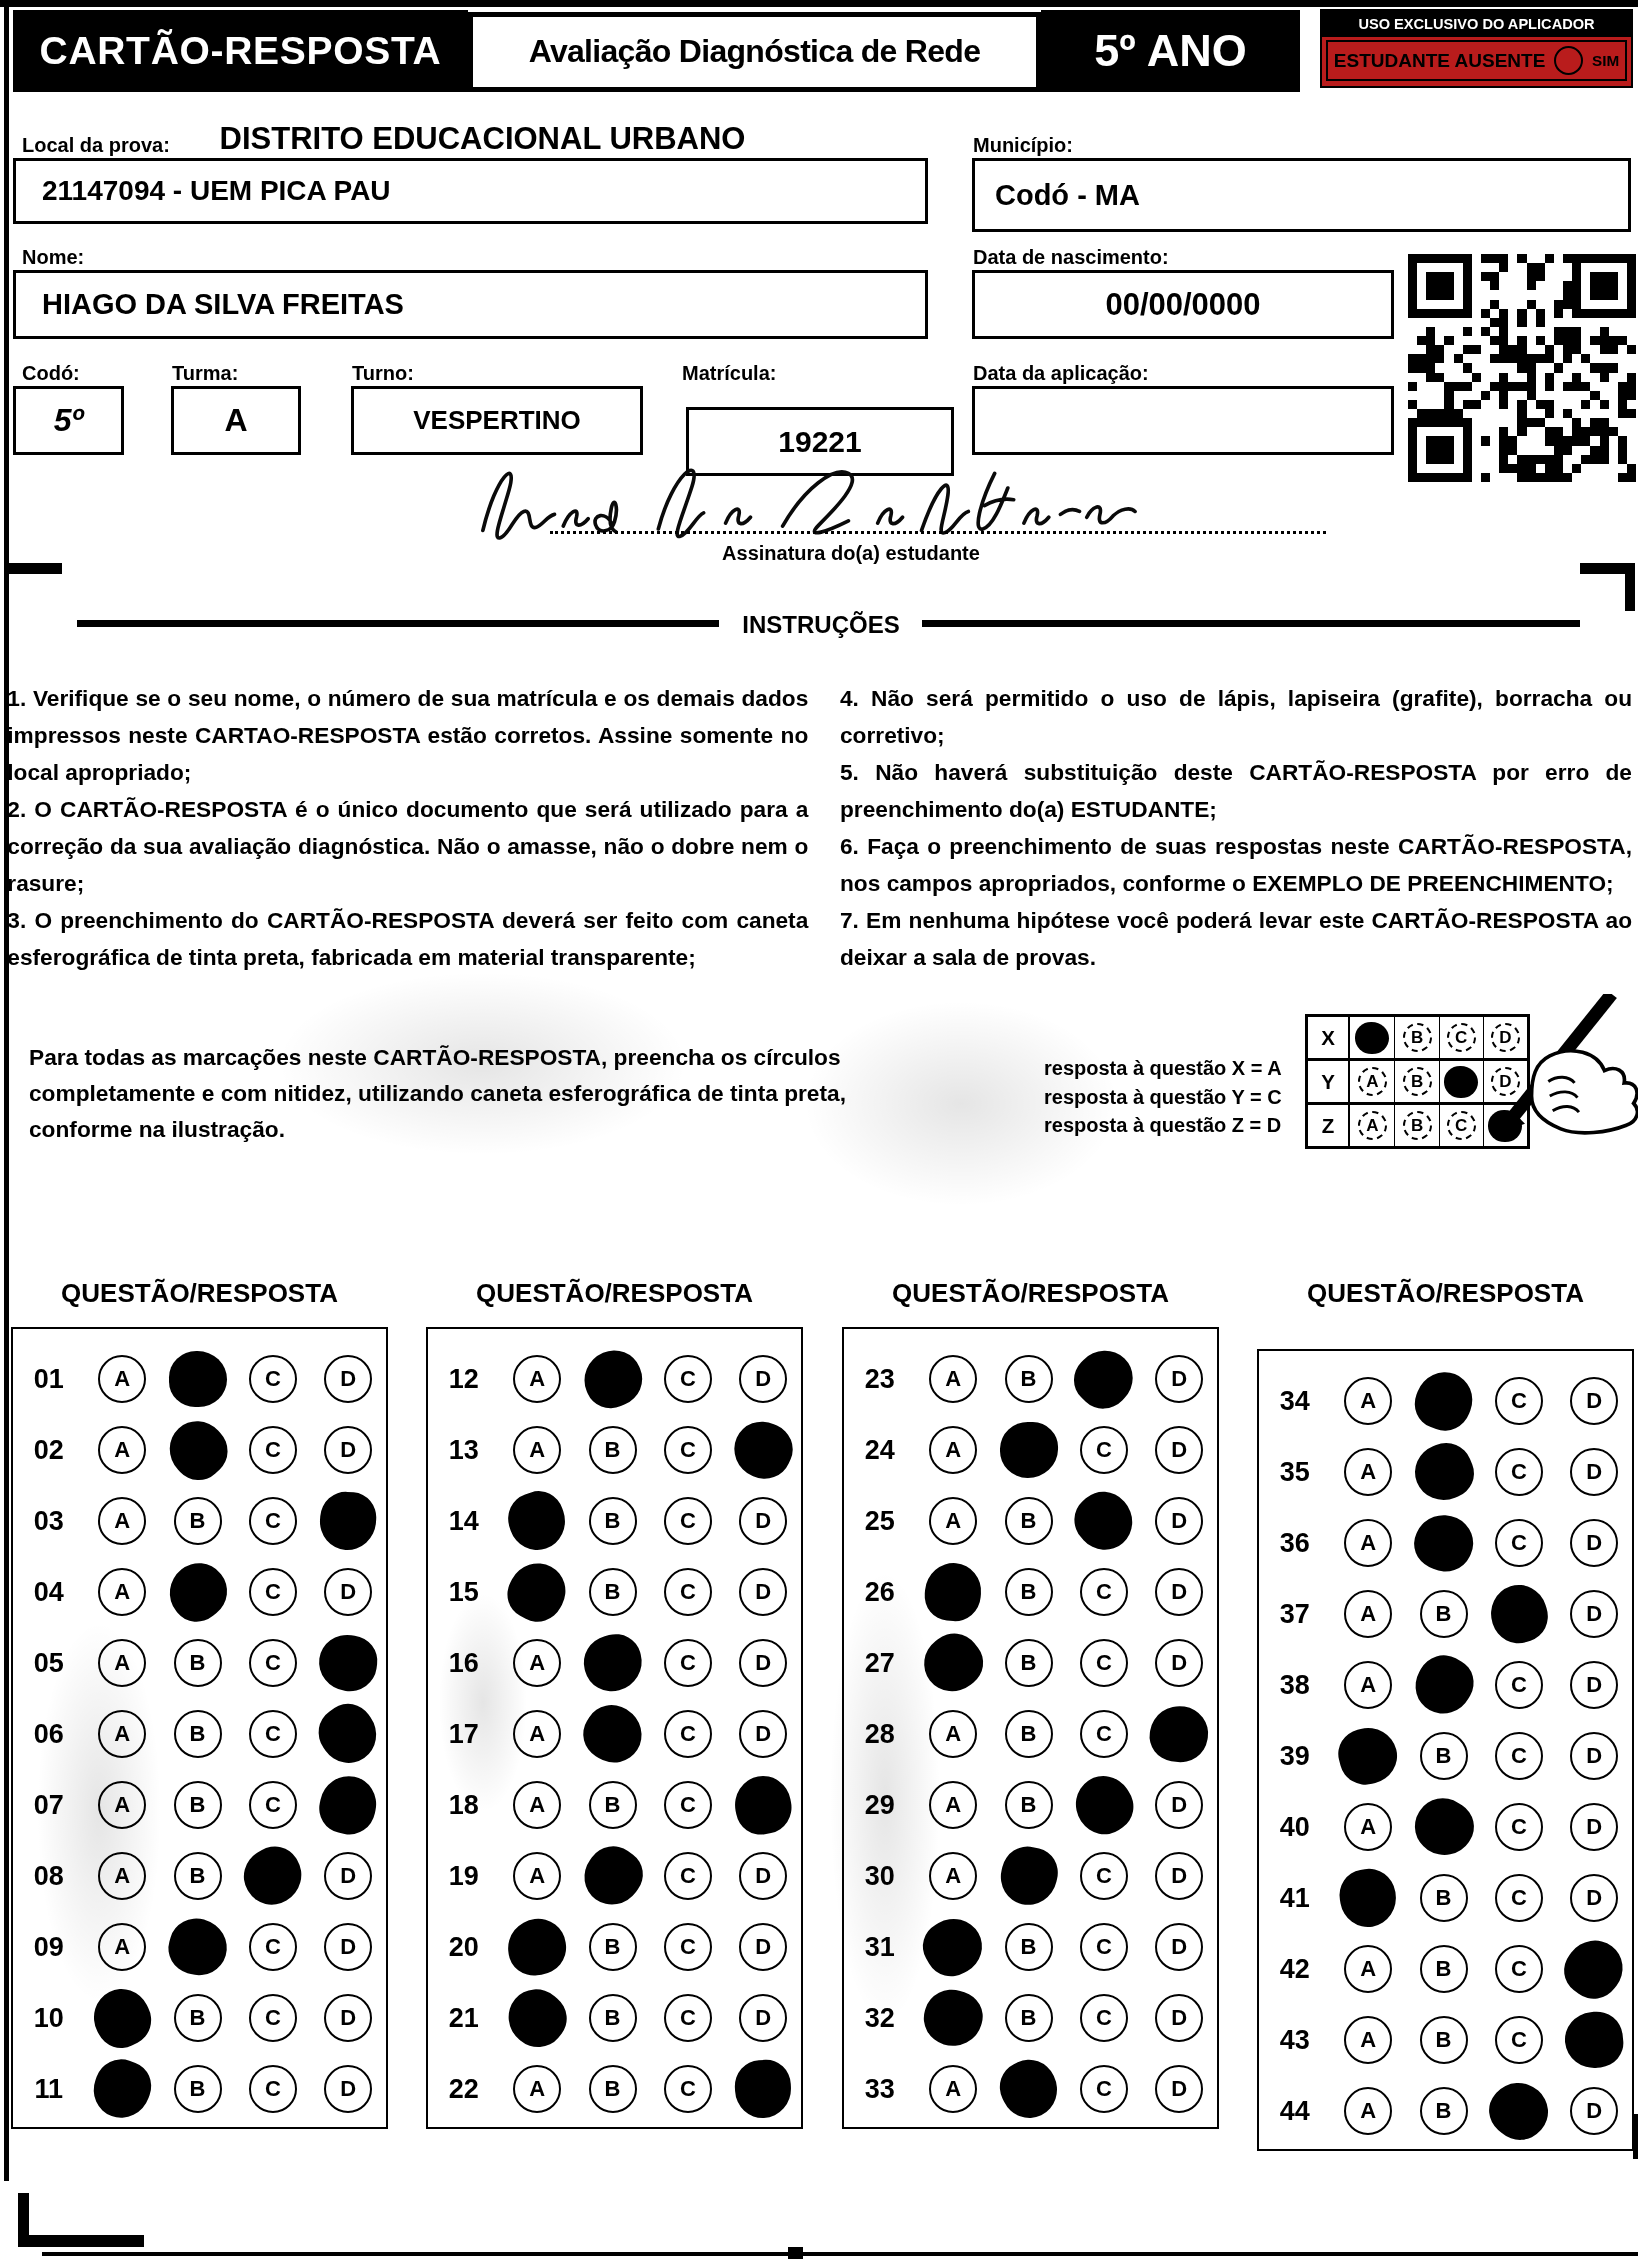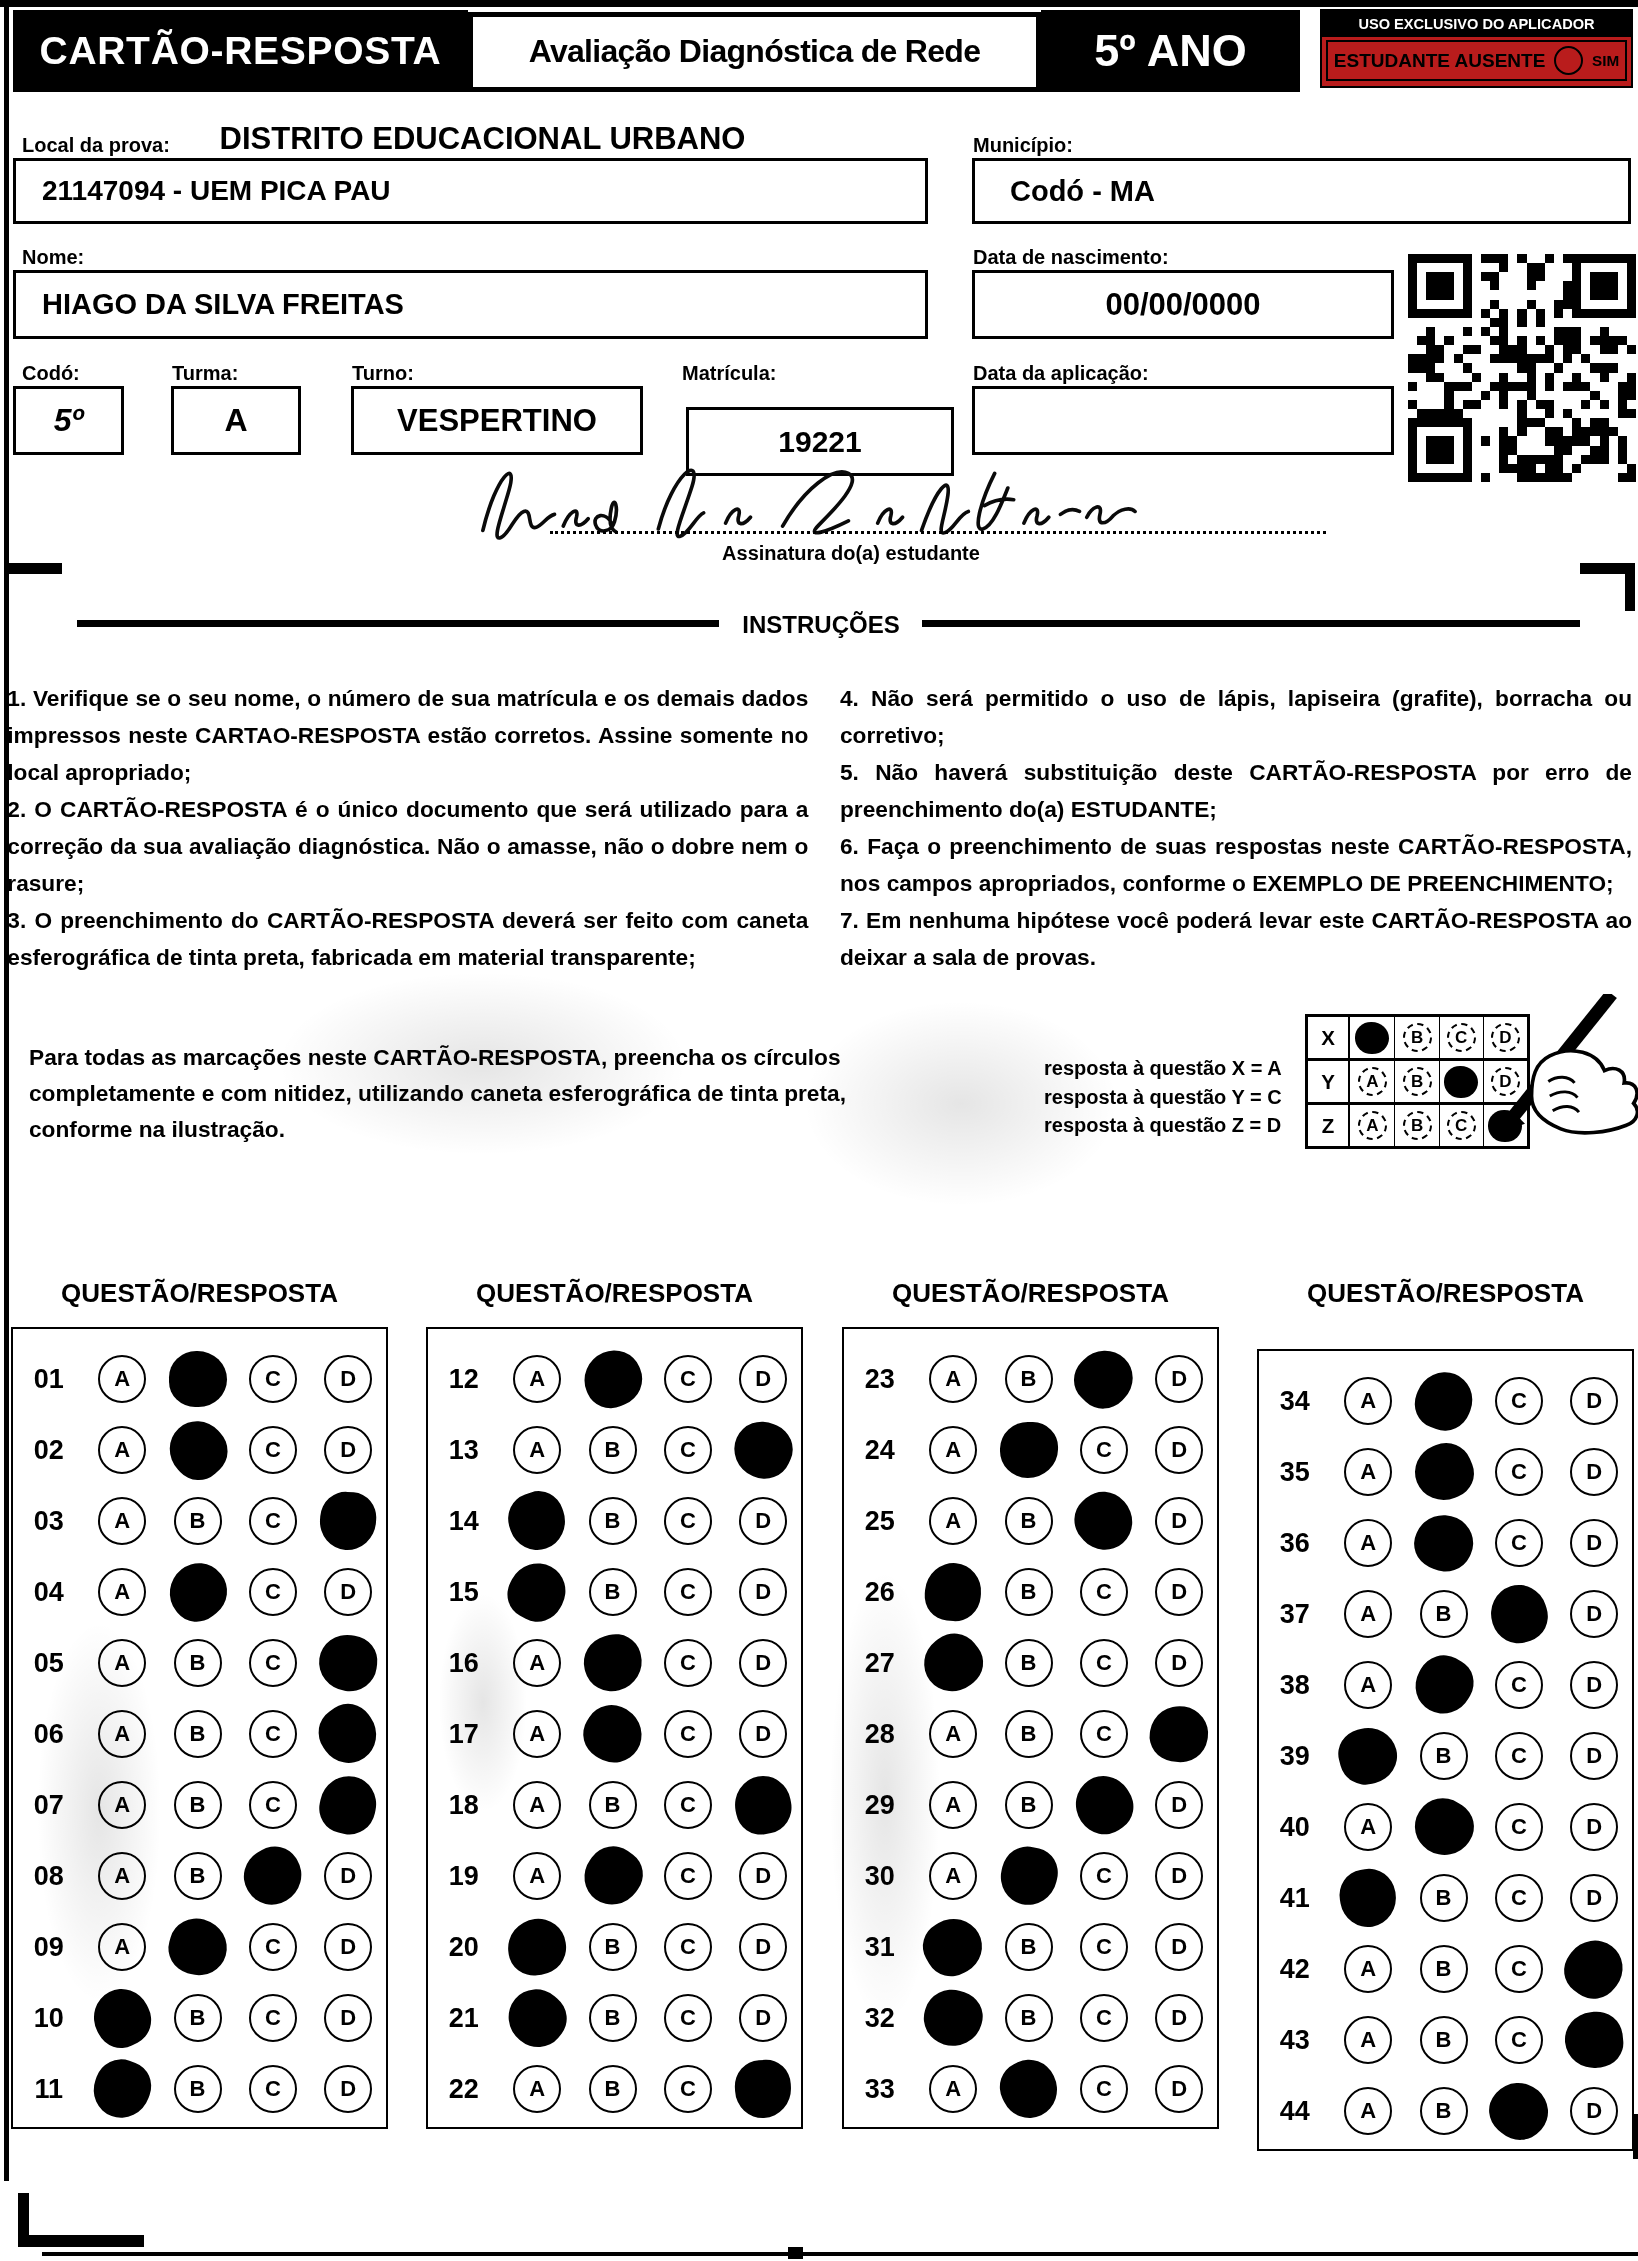--- a/index.html
+++ b/index.html
@@ -79,21 +79,21 @@
   </div>
 </div>
 
 <div class="lbl" style="left:22px;top:134px;">Local da prova:</div>
 <div class="abs b" style="left:168px;top:121px;width:629px;text-align:center;font-size:31px;">DISTRITO EDUCACIONAL URBANO</div>
 <div class="fbox" style="left:13px;top:158px;width:915px;height:66px;padding-left:26px;font-size:28px;">
     <span>21147094 - UEM PICA PAU</span>
   </div>
 
 <div class="lbl" style="left:973px;top:134px;">Município:</div>
-<div class="fbox" style="left:972px;top:158px;width:659px;height:66px;padding-left:35px;font-size:29px;">
+<div class="fbox" style="left:972px;top:158px;width:659px;height:74px;padding-left:20px;font-size:29px;">
     <span>Codó - MA</span>
   </div>
 
 <div class="lbl" style="left:22px;top:246px;">Nome:</div>
 <div class="fbox" style="left:13px;top:270px;width:915px;height:69px;padding-left:26px;font-size:29px;">
     <span>HIAGO DA SILVA FREITAS</span>
   </div>
 
 <div class="lbl" style="left:973px;top:246px;">Data de nascimento:</div>
 <div class="fbox" style="left:972px;top:270px;width:422px;height:69px;justify-content:center;font-size:31px;">
@@ -105,21 +105,21 @@
 <div class="lbl" style="left:352px;top:362px;">Turno:</div>
 <div class="lbl" style="left:682px;top:362px;">Matrícula:</div>
 <div class="lbl" style="left:973px;top:362px;">Data da aplicação:</div>
 
 <div class="fbox" style="left:13px;top:386px;width:111px;height:69px;justify-content:center;font-size:32px;font-style:italic;">
     <span>5º</span>
   </div>
 <div class="fbox" style="left:171px;top:386px;width:130px;height:69px;justify-content:center;font-size:32px;">
     <span>A</span>
   </div>
-<div class="fbox" style="left:351px;top:386px;width:292px;height:69px;justify-content:center;font-size:31px;">
+<div class="fbox" style="left:351px;top:386px;width:292px;height:69px;justify-content:center;font-size:26px;">
     <span>VESPERTINO</span>
   </div>
 <div class="fbox" style="left:686px;top:386px;width:268px;height:69px;justify-content:center;font-size:30px;margin-top:21px;">
     <span>19221</span>
   </div>
 <div class="fbox" style="left:972px;top:386px;width:422px;height:69px;justify-content:center;font-size:30px;">
     <span></span>
   </div>
 
 <svg id="qr-svg" class="abs" style="left:1408px;top:254px;width:228px;height:228px;shape-rendering:crispEdges;" viewBox="0 0 25 25">

